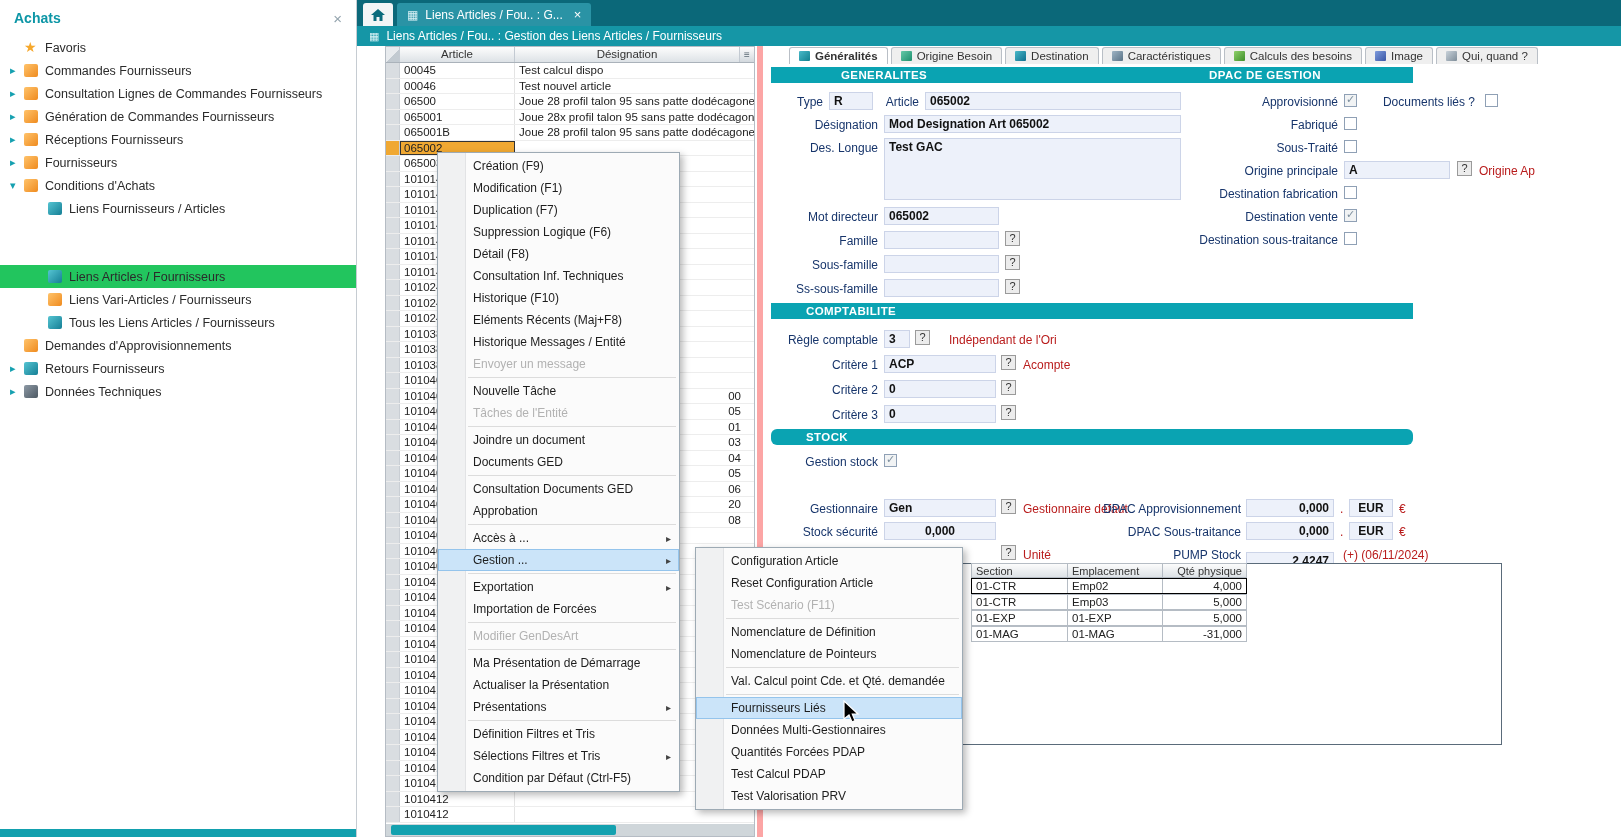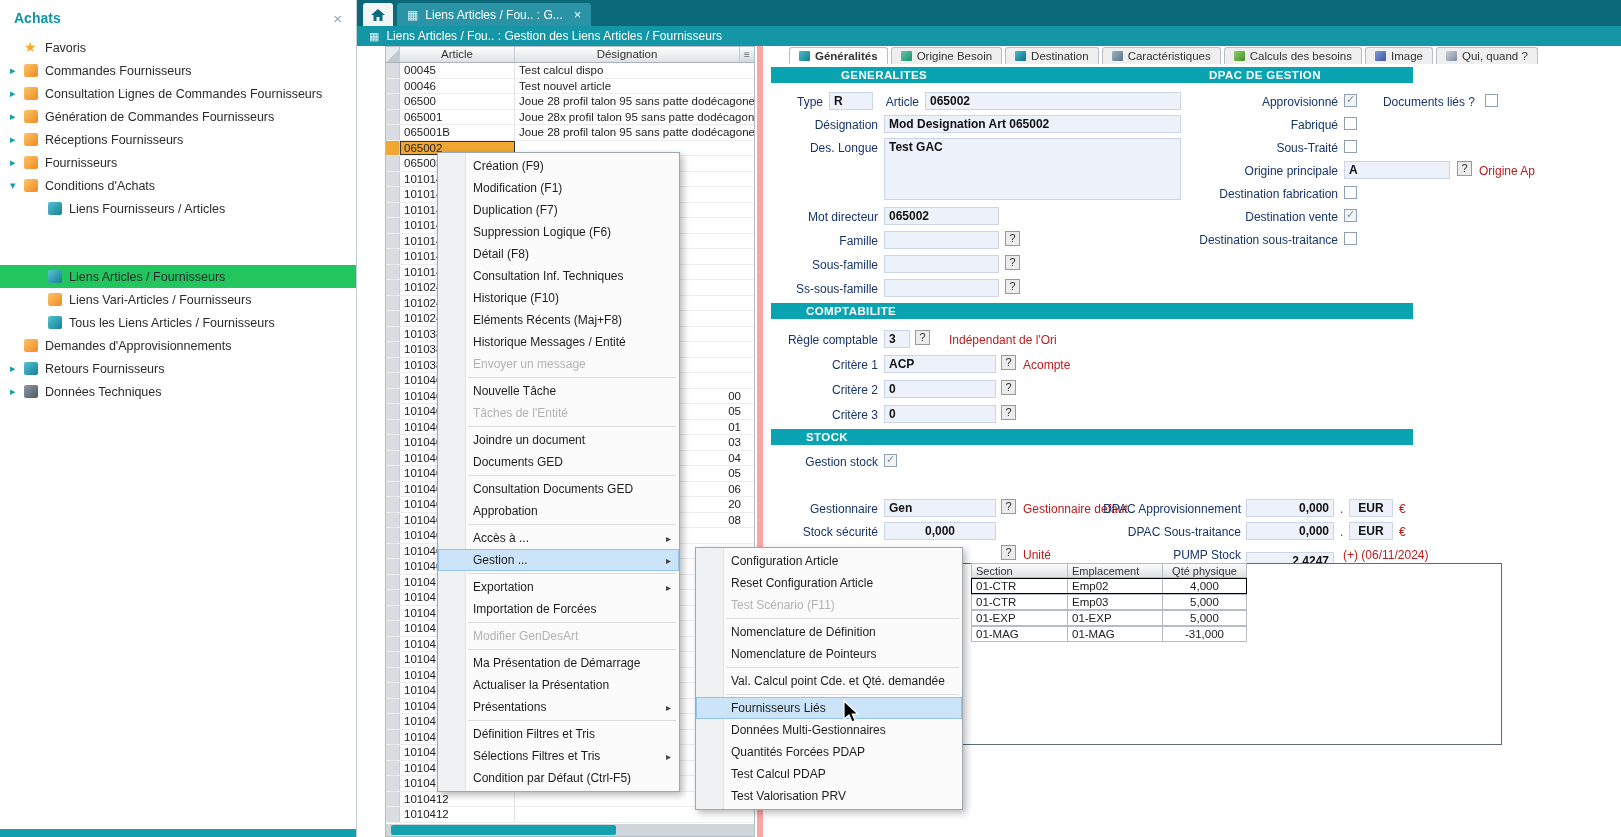--- a/index.html
+++ b/index.html
@@ -73,21 +73,21 @@
   .chk{position:absolute;width:13px;height:13px;background:#fff;border:1px solid #8fa0b5;}
   .chk.checked{background:#f1f3f4;}
   .ck{display:block;font-size:11px;color:#7d8f9e;line-height:11px;margin-top:-1px;text-align:center;}
   .groupbox{position:absolute;border:1px solid #5a6b7a;background:#fff;}
   .stock-table{position:absolute;z-index:1;}
   .st-head{display:flex;height:15px;}
   .st-cell{border:1px solid #b5bcc4;border-left:none;padding:0 4px;font-size:11.5px;line-height:14px;height:16px;background:#fff;white-space:nowrap;overflow:hidden;}
   .st-cell.h{background:linear-gradient(#fcfcfc,#dde2e6);height:15px;color:#333;font-size:11px;}
   .st-cell.c0{width:97px;border-left:1px solid #b5bcc4;}
   .st-cell.c1{width:95px;}
-  .st-cell.c2{width:84px;text-align:center;}
+  .st-cell.c2{width:84px;text-align:right;}
   .st-row{display:flex;height:16px;}
   .st-row.sel{outline:1.5px solid #000;outline-offset:-1px;}
 
   
   .menu{position:absolute;border:1px solid #9daab4;box-shadow:3px 3px 7px rgba(0,0,0,.28);padding:2px 0;z-index:100;
         background:linear-gradient(90deg,#f0f1f2 0,#f0f1f2 27px,#e2e3e5 27px,#e2e3e5 28px,#fbfbfb 28px);}
   .m-item{height:22px;display:flex;align-items:center;padding:0 22px 0 35px;font-size:12px;color:#1d1d1d;position:relative;white-space:nowrap;}
   .m-item.dis{color:#b2b2b2;}
   .m-item.hl{background:#cbe4f9;outline:1px solid #94c4ec;outline-offset:-1px;}
   .m-arrow{position:absolute;right:8px;font-size:10px;color:#444;}
@@ -564,21 +564,21 @@
       <div class="note" style="left:260px;top:311px;">Acompte</div>
 
       <div class="lbl" style="left:10px;top:336px;width:105px;">Critère 2</div>
       <div class="inp" style="left:121px;top:334px;width:112px;">0</div>
       <span class="q" style="left:238px;top:334px;">?</span>
 
       <div class="lbl" style="left:10px;top:361px;width:105px;">Critère 3</div>
       <div class="inp" style="left:121px;top:359px;width:112px;">0</div>
       <span class="q" style="left:238px;top:359px;">?</span>
 
-      <div class="sec-bar" style="left:8px;top:383px;width:642px;">
+      <div class="sec-bar" style="left:8px;top:383px;width:642px;border-radius:6px;">
         <span>STOCK</span>
       </div>
       <div class="lbl" style="left:10px;top:408px;width:105px;">Gestion stock</div>
       <span class="chk checked" style="left:121px;top:408px;">
           <span class="ck">✓</span>
         </span>
 
       <div class="lbl" style="left:10px;top:455px;width:105px;">Gestionnaire</div>
       <div class="inp" style="left:121px;top:453px;width:112px;">Gen</div>
       <span class="q" style="left:238px;top:453px;">?</span>

